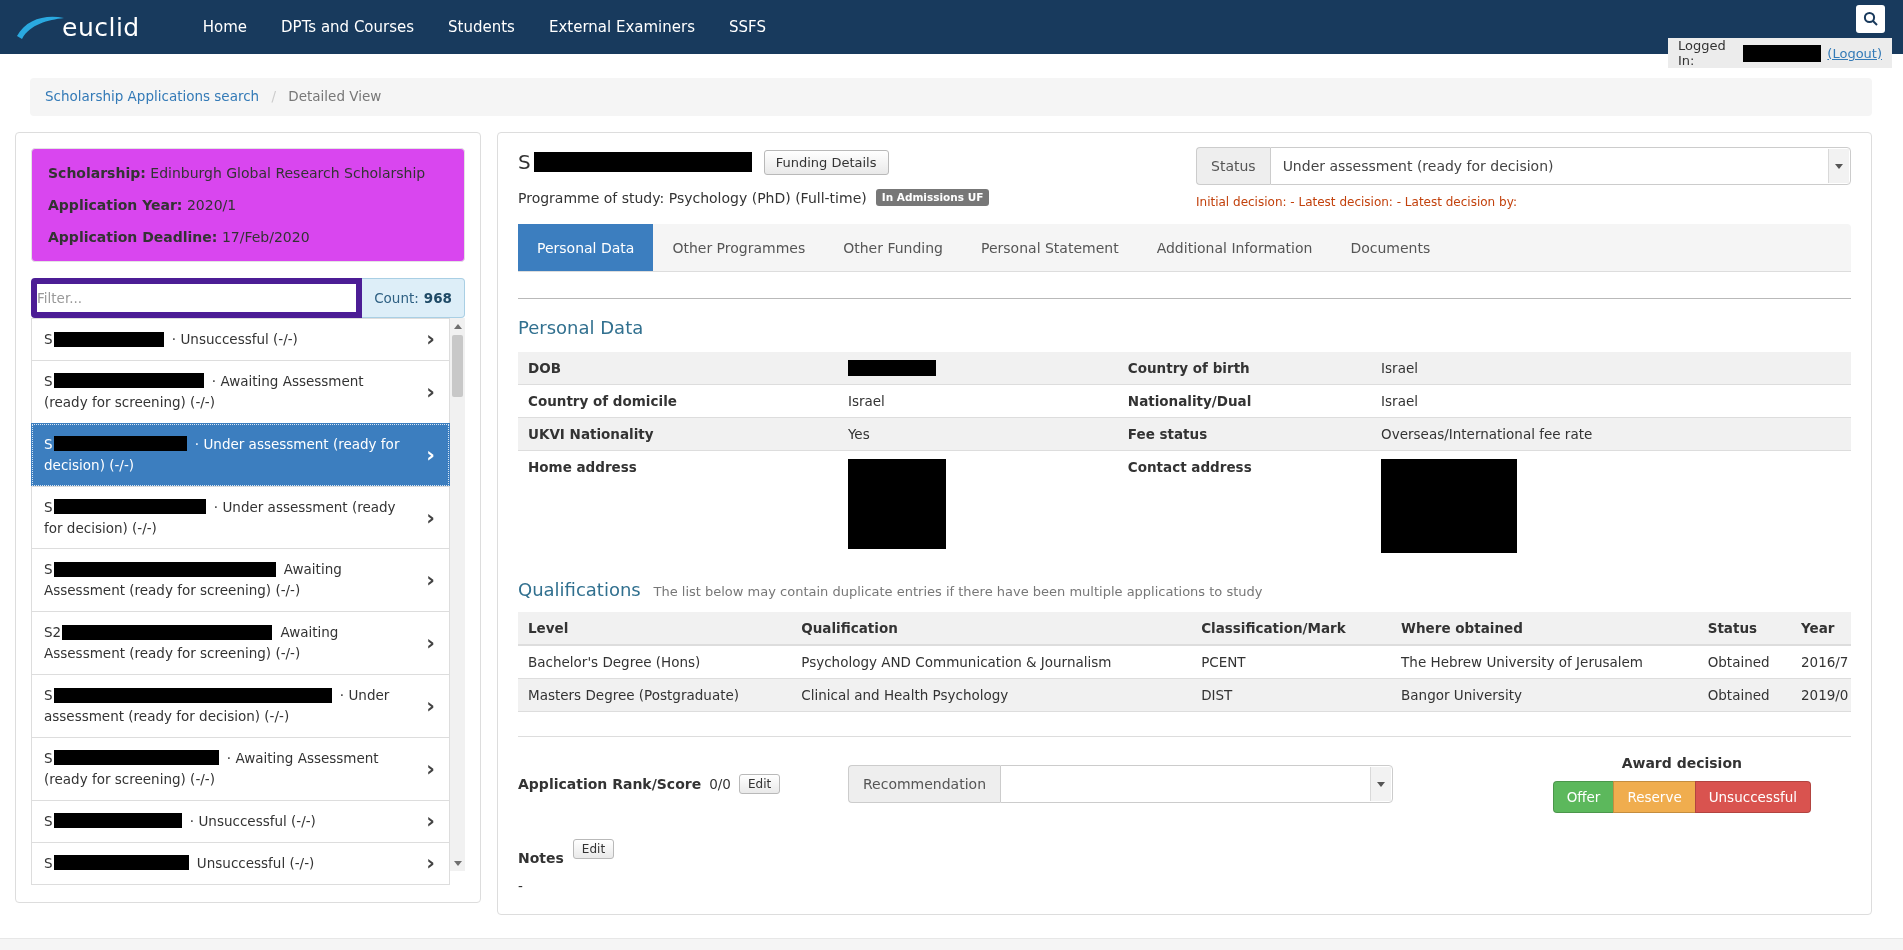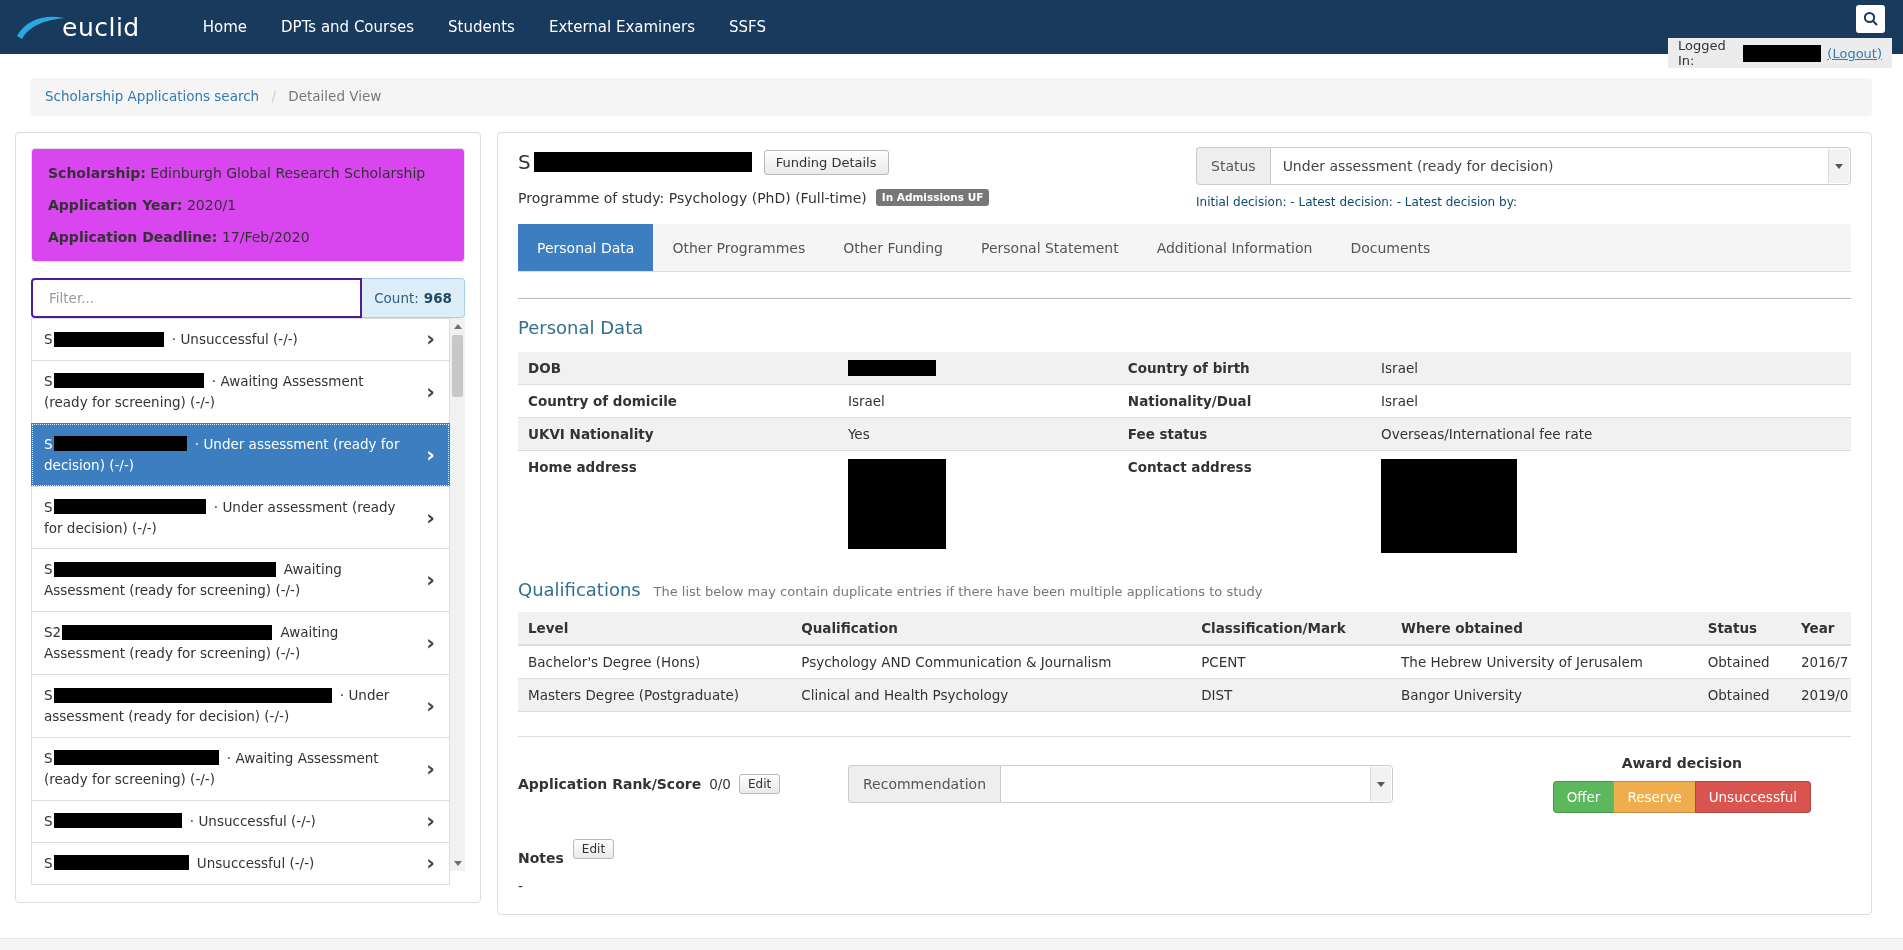--- a/index.html
+++ b/index.html
@@ -34,21 +34,21 @@
 
   .redact { background:#000; display:inline-block; vertical-align:middle; }
 
   
   .sidebar { position:absolute; left:15px; top:132px; width:466px; height:771px; background:#fff;
     border:1px solid #ddd; border-radius:4px; padding:15px; }
   .well { background:#d946ef; border:1px solid #e3e3e3; border-radius:4px; padding:16px; font-size:14px; }
   .well .line { margin-bottom:16px; }
   .well .line:last-child { margin-bottom:0; }
   .filter-row { display:flex; margin-top:16px; height:40px; }
-  .filter-input { flex:1; border:2px solid #4c1d95; border-radius:4px 0 0 4px; padding:8px 16px; font:inherit; color:#555; outline:none; }
+  .filter-input { flex:1; border:6px solid #4c1d95; border-radius:4px 0 0 4px; padding:8px 0; font:inherit; color:#555; outline:none; }
   .filter-input::placeholder { color:#999; }
   .count-badge { display:flex; align-items:center; gap:5px; padding:0 12px; background:#ddeef8; border:1px solid #a9cfe4;
     border-left:none; border-radius:0 4px 4px 0; color:#2e6083; white-space:nowrap; }
   .count-badge b { color:#1f4a66; }
   .list-wrap { position:relative; height:553px; padding-right:15px; }
   .app-item { position:relative; border:1px solid #ddd; margin-top:-1px; padding:10px 46px 10px 12px;
     line-height:1.55; cursor:pointer; background:#fff; }
   .app-item:first-child { margin-top:0; }
   .app-item .redact { height:15px; margin:0 4px 2px 1px; }
   .app-item.selected { background:var(--selection,#3c7ebf); color:#fff; border-color:#3c7ebf;
@@ -76,21 +76,21 @@
   .badge-dark { background:#777; color:#fff; font-size:10.5px; font-weight:bold; border-radius:3px; padding:3px 6px; line-height:1; white-space:nowrap; }
 
   .status-group { position:absolute; right:20px; top:14px; width:655px; height:38px; display:flex; }
   .addon { background:#eee; border:1px solid #ccc; border-right:none; border-radius:4px 0 0 4px; padding:0 14px;
     display:flex; align-items:center; font-size:14px; color:#555; white-space:nowrap; }
   .selectbox { flex:1; border:1px solid #ccc; border-radius:0 4px 4px 0; background:#fff; display:flex; align-items:center;
     position:relative; padding:0 32px 0 12px; font-size:14px; color:#444; cursor:pointer; }
   .caret-box { position:absolute; right:1px; top:1px; bottom:1px; width:21px; background:#f2f2f2; border-left:1px solid #d9d9d9;
     display:flex; align-items:center; justify-content:center; }
   .caret-box::after { content:""; border-left:4px solid transparent; border-right:4px solid transparent; border-top:5px solid #555; }
-  .decisions { position:absolute; right:20px; top:62px; width:655px; font-size:12px; color:#0c4a6e; }
+  .decisions { position:absolute; right:20px; top:62px; width:655px; font-size:12px; color:#c2410c; }
 
   .tabs { margin-top:16px; background:#f5f5f5; border-bottom:1px solid #ddd; display:flex; height:48px; border-radius:4px 4px 0 0; }
   .tab { display:flex; align-items:center; padding:0 19px; font-size:14px; color:#555; cursor:pointer; white-space:nowrap; }
   .tab.active { background:var(--selection,#3c7ebf); color:#fff; }
 
   .hr-strong { border:none; border-top:1px solid #b9b9b9; margin:26px 0 0; }
   .hr-light  { border:none; border-top:1px solid #ddd; margin:24px 0 0; }
   .section-title { font-size:18px; font-weight:normal; color:#31708f; margin:18px 0 0; }
   .section-title small { font-size:13px; color:#777; margin-left:7px; }
 

